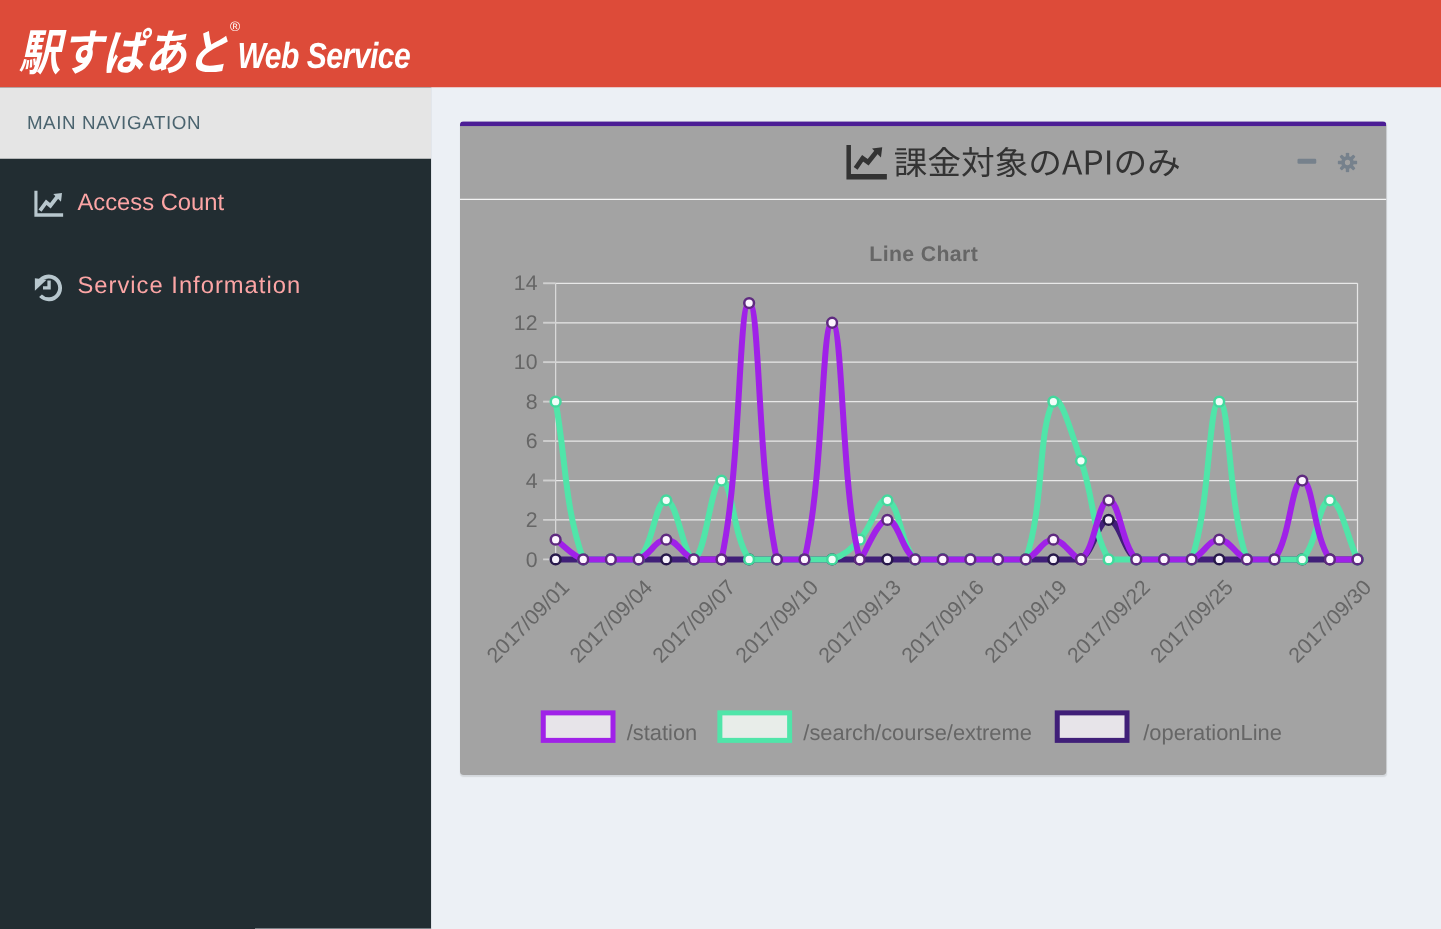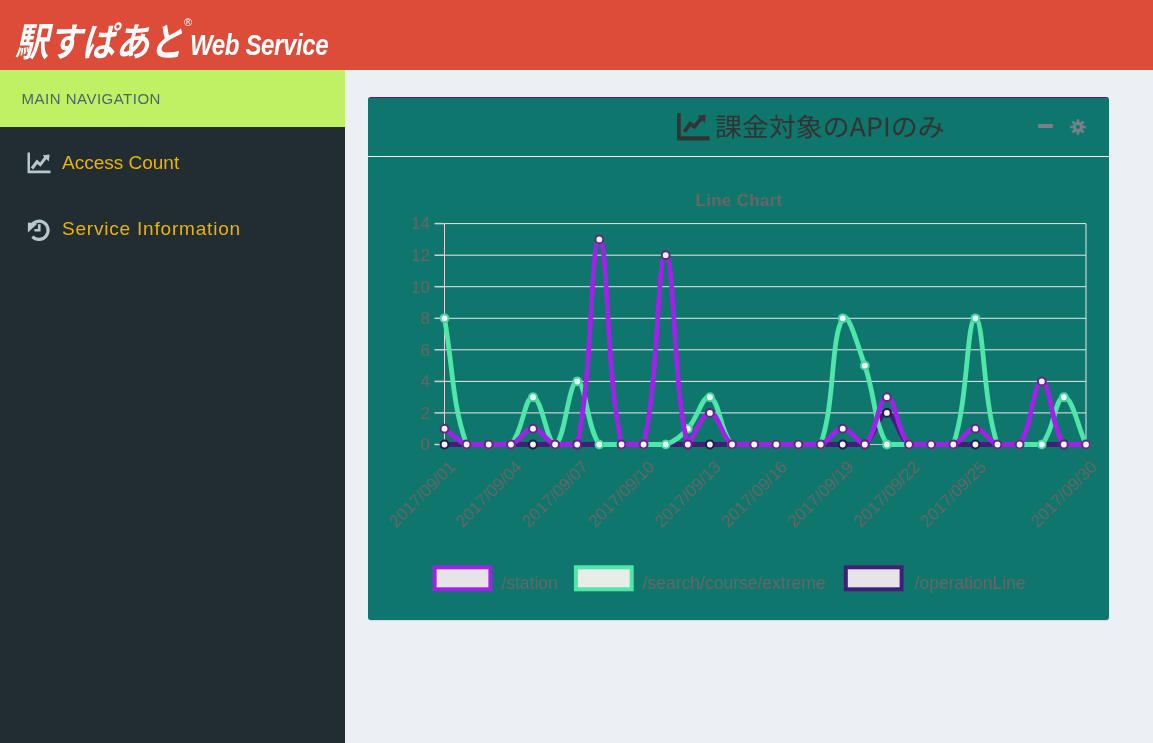--- a/index.html
+++ b/index.html
@@ -1,24 +1,24 @@
 <!DOCTYPE html>
 <html><head><meta charset="utf-8">
 <style>
 * { margin:0; padding:0; box-sizing:border-box; }
 html,body { width:1153px; height:743px; overflow:hidden; }
 body { font-family:"Liberation Sans",sans-serif; background:#ecf0f5; position:relative; }
 #topbar { position:absolute; left:0; top:0; width:1153px; height:70px; background:#dd4b39; }
 #sidebar { position:absolute; left:0; top:70px; width:345px; height:673px; background:#222d32; }
-#navhead { position:absolute; left:0; top:0; width:345px; height:57px; background:#bef264; color:#4b646f; font-size:15px; line-height:57px; padding-left:21.5px; letter-spacing:0.5px; }
-.mitem { position:absolute; left:0; width:345px; height:56px; color:#eab308; font-size:19px; }
+#navhead { position:absolute; left:0; top:0; width:345px; height:57px; background:#e5e5e5; color:#4b646f; font-size:15px; line-height:57px; padding-left:21.5px; letter-spacing:0.5px; }
+.mitem { position:absolute; left:0; width:345px; height:56px; color:#fca5a5; font-size:19px; }
 .mitem .ic { position:absolute; left:26px; top:17px; }
 .mitem .tx { position:absolute; left:62px; top:50%; transform:translateY(-50%); }
 #content { position:absolute; left:345px; top:70px; width:808px; height:673px; background:#ecf0f5; }
-#box { position:absolute; left:368px; top:97px; width:741px; height:523px; background:#0f766e; border-top:1px solid #4c1d95; border-radius:3px; box-shadow:0 1px 1px rgba(0,0,0,0.1); }
+#box { position:absolute; left:368px; top:97px; width:741px; height:523px; background:#a3a3a3; border-top:4px solid #4c1d95; border-radius:3px; box-shadow:0 1px 1px rgba(0,0,0,0.1); }
 #boxheader { position:absolute; left:0; top:0; width:100%; height:59px; border-bottom:1px solid #f4f4f4; }
 #btitle { position:absolute; left:309px; top:8.5px; }
 #tools { position:absolute; right:23px; top:20.5px; }
 #minus { position:absolute; right:56px; top:26px; width:15px; height:4px; background:#76818c; border-radius:1px; }
 #chartwrap { position:absolute; left:10px; top:69px; }
 .tick { font:17px "Liberation Sans",sans-serif; fill:#666; }
 .leg { font:17.5px "Liberation Sans",sans-serif; fill:#666; }
 #logo { position:absolute; left:0; top:0; width:345px; height:70px; }
 #websvc { position:absolute; left:190px; top:29px; color:#fff; font-size:29px; font-weight:bold; font-style:italic; transform:scaleX(0.83); transform-origin:left top; letter-spacing:-0.5px; white-space:nowrap; }
 #reg { position:absolute; left:184px; top:16px; color:#fff; font-size:11px; }

